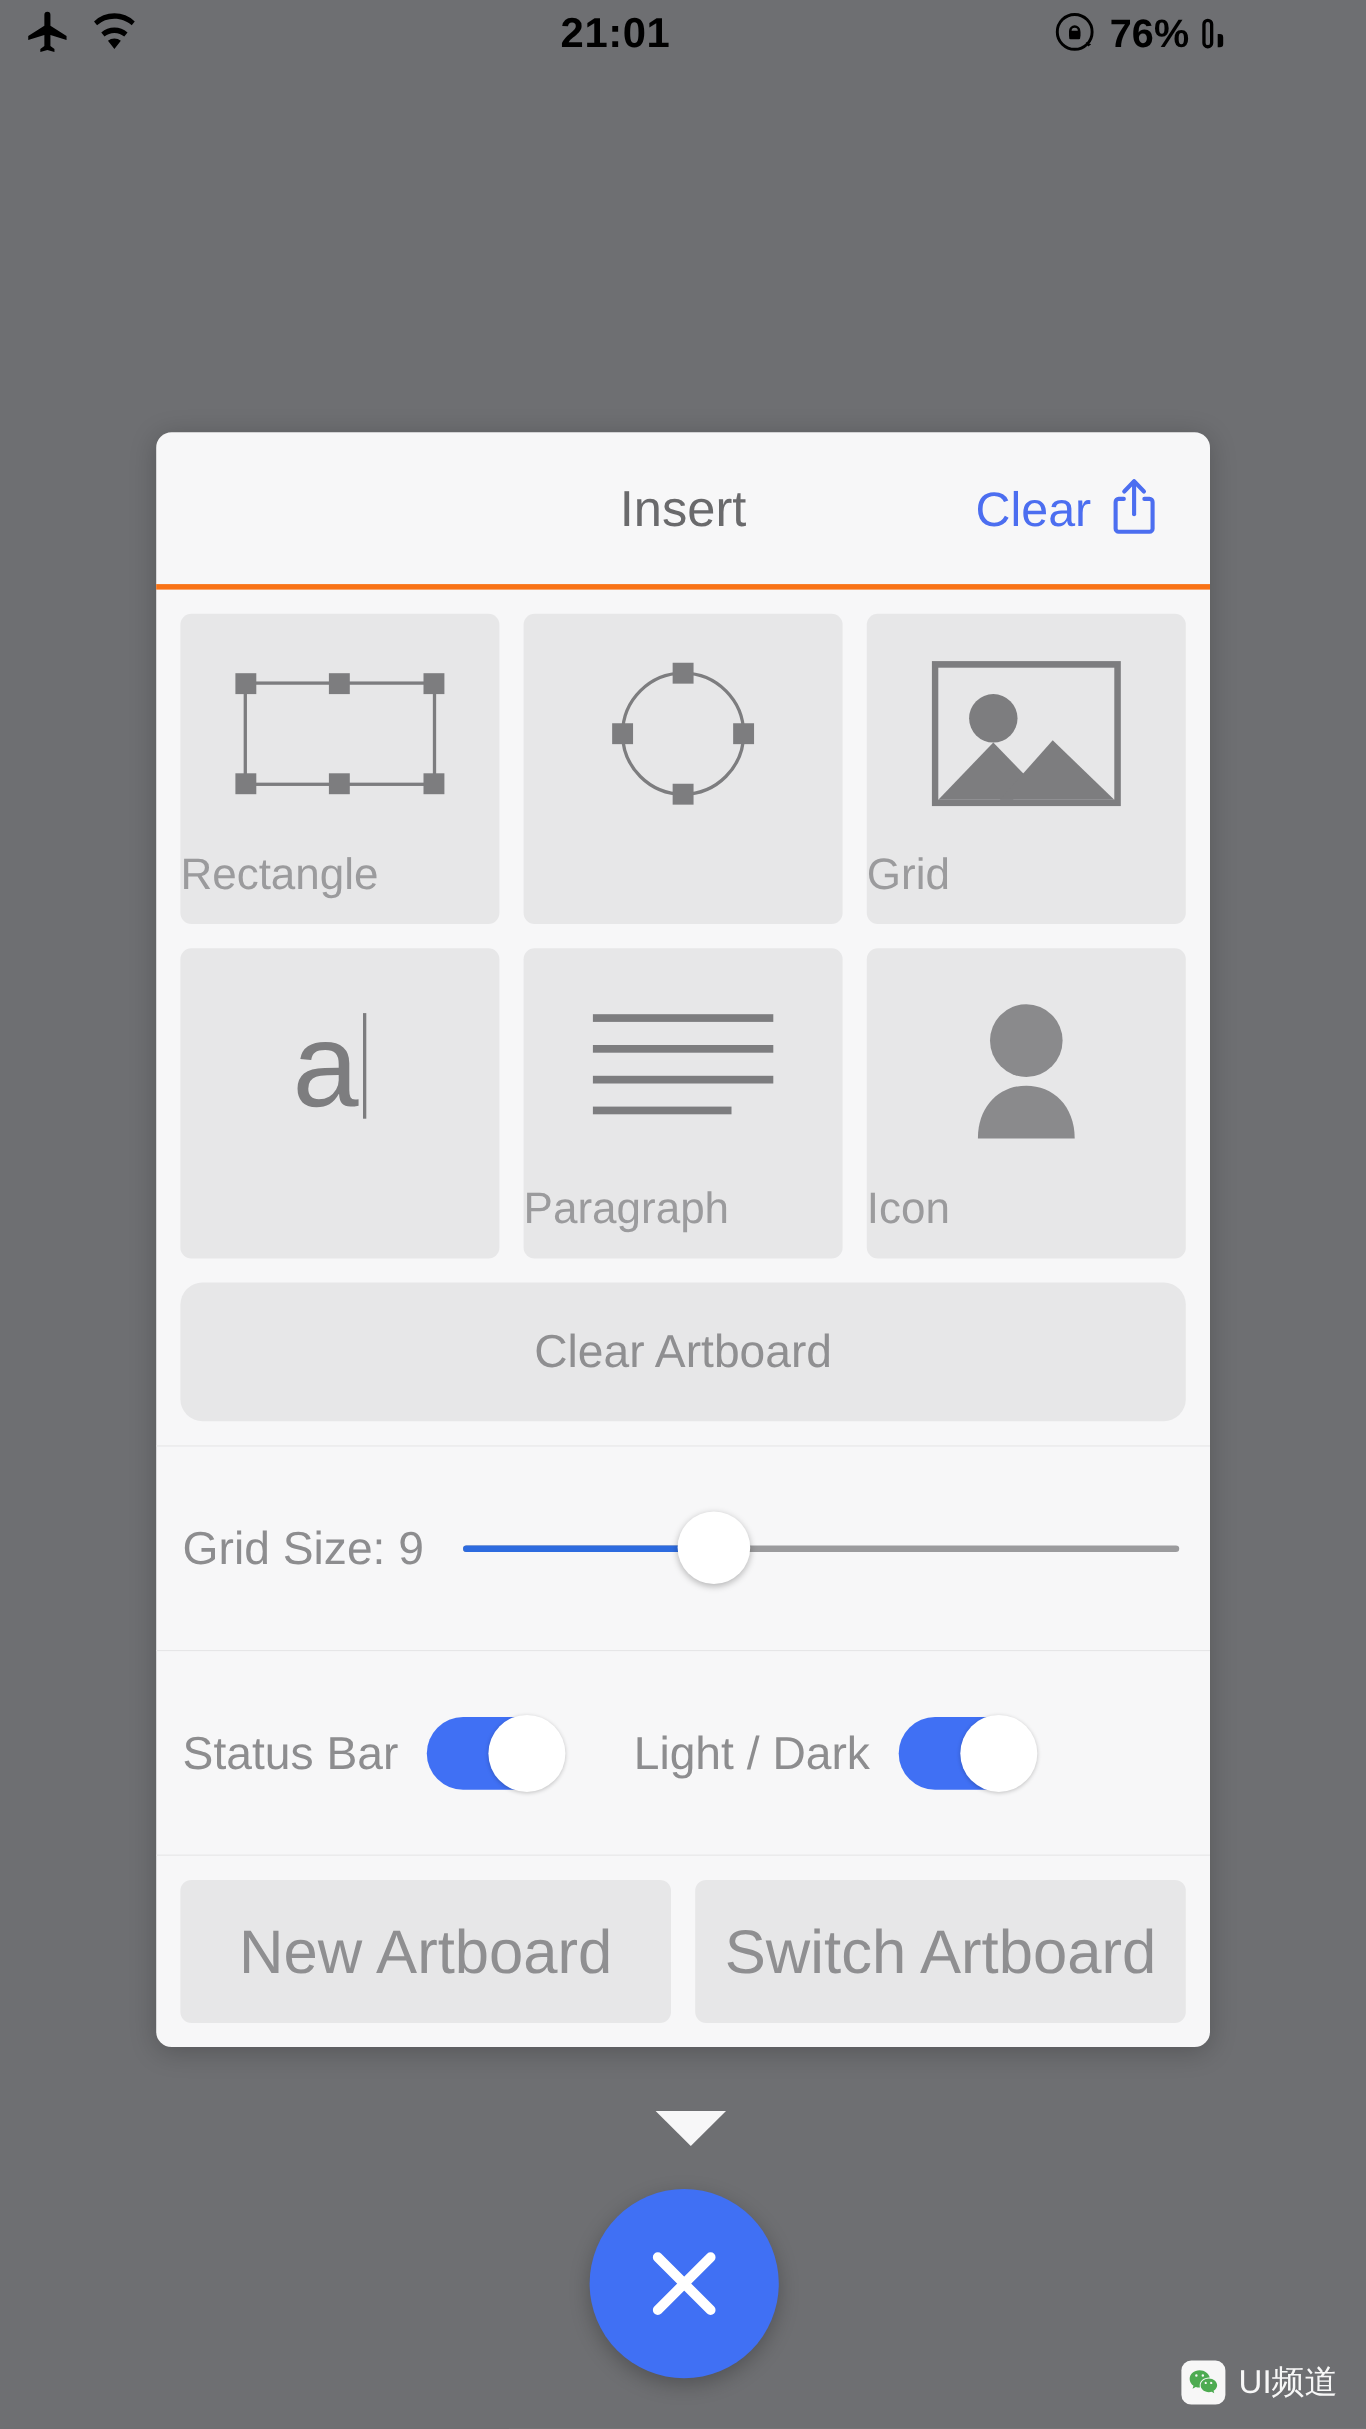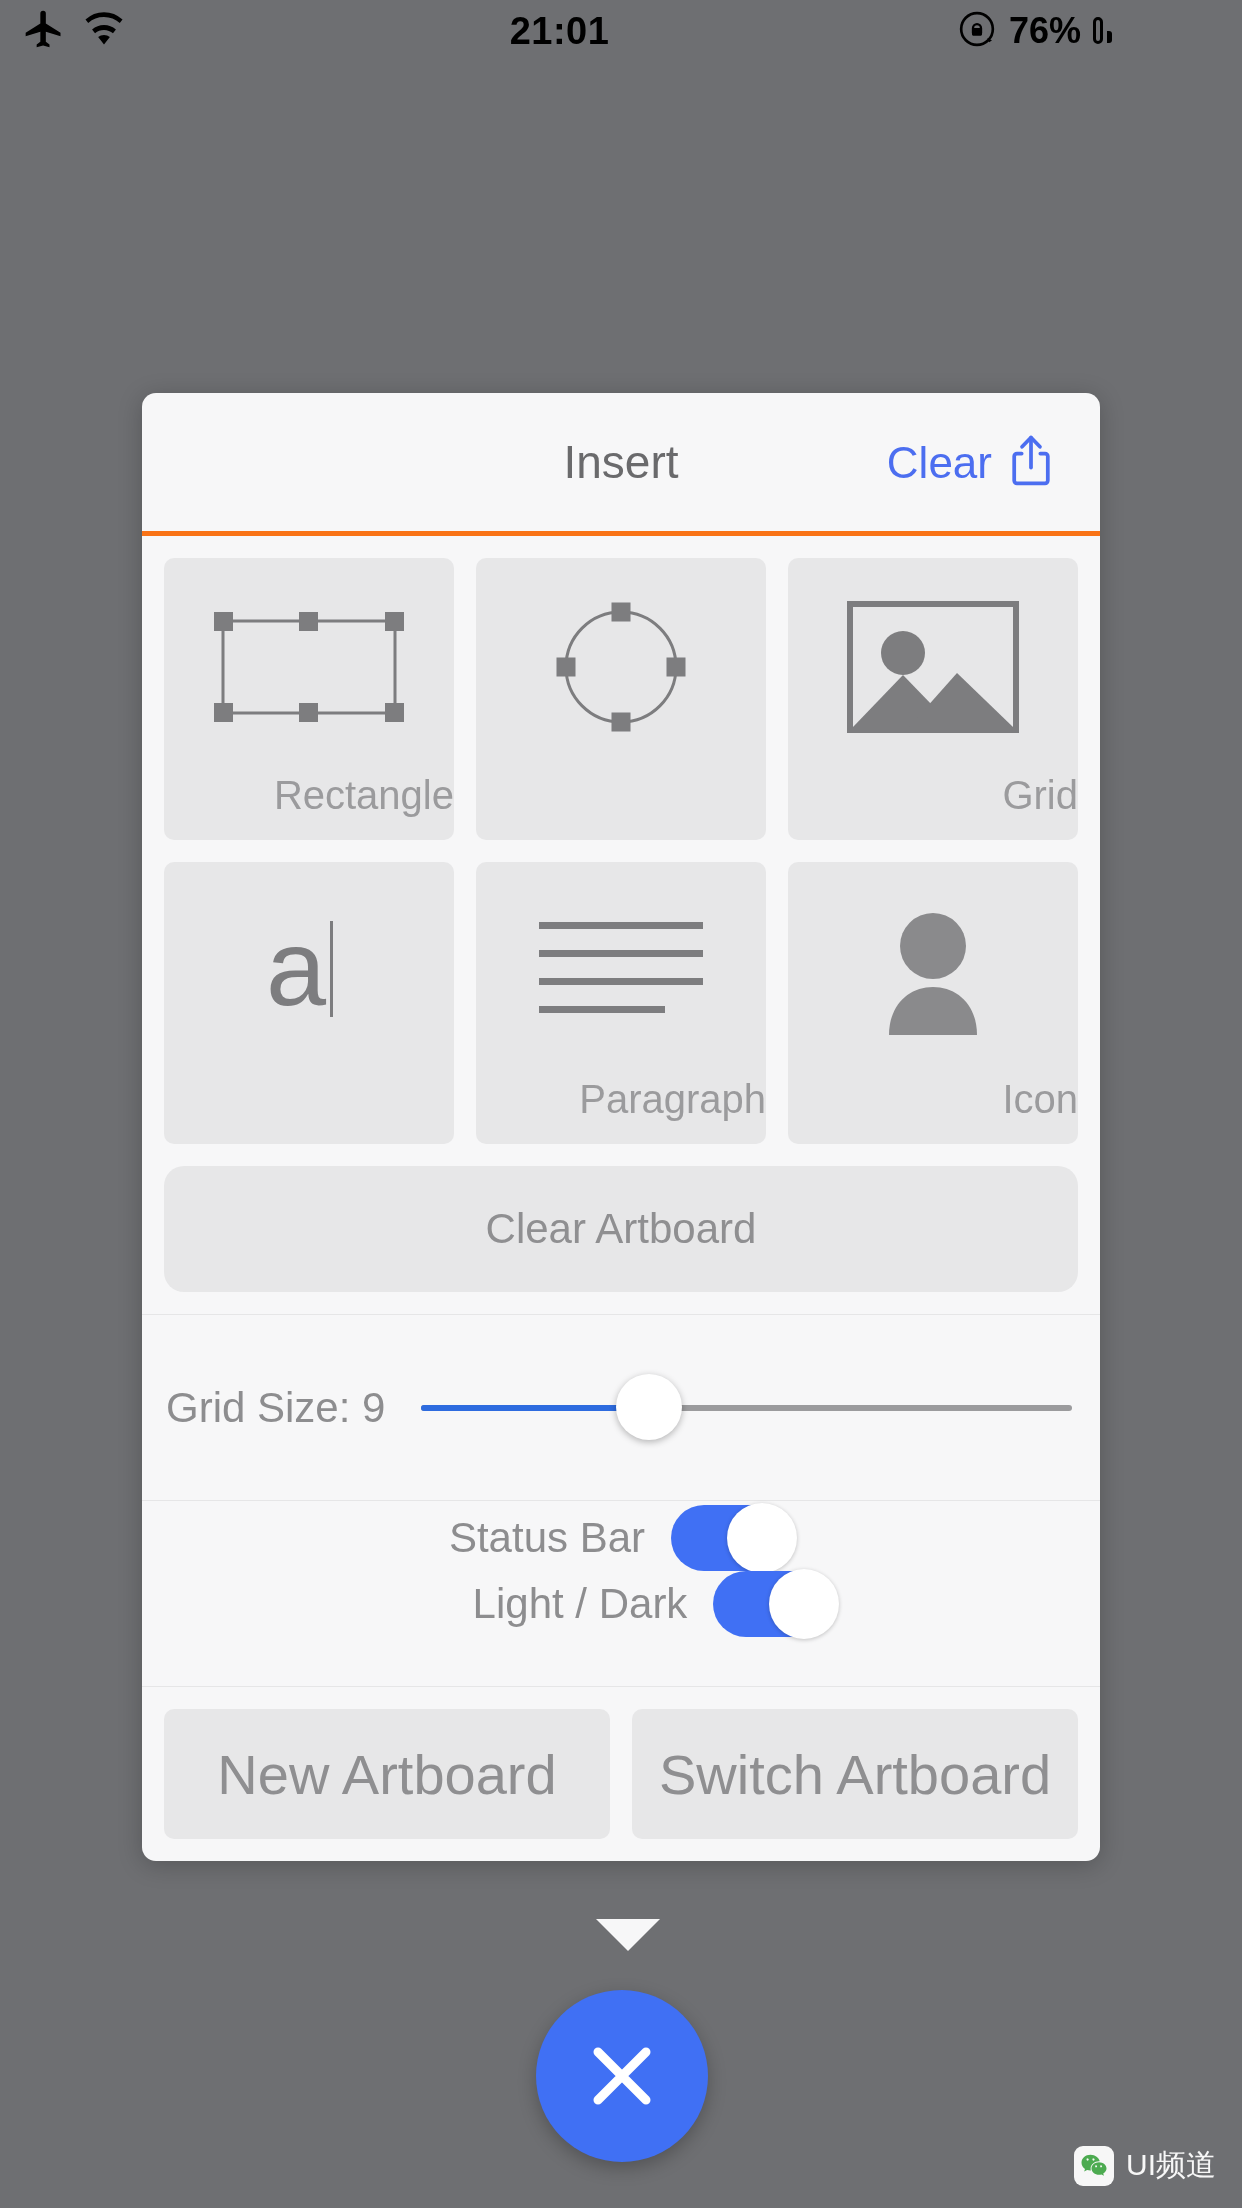--- a/index.html
+++ b/index.html
@@ -149,21 +149,21 @@
     top: 34px;
     height: 150px;
     display: flex;
     align-items: center;
     justify-content: center;
   }
   .tile-label {
     position: absolute;
     left: 0; right: 0;
     bottom: 22px;
-    text-align: right;
+    text-align: left;
     font-size: 40px;
     color: #9b9b9d;
     font-weight: 400;
   }
 
   
   #clear-artboard-row {
     padding: 22px;
   }
   #clear-artboard-button {
@@ -225,24 +225,22 @@
     background: #fff;
     border-radius: 50%;
     box-shadow: 0 2px 7px rgba(0,0,0,0.28);
   }
 
   
   #toggles-section {
     border-top: 1px solid #e6e6e7;
     height: 186px;
     display: flex;
-    align-items: center;
-    padding: 4px 24px;
+    padding: 14px 24px;
     box-sizing: border-box;
-    flex-direction: column;
   }
   .toggle-group {
     display: flex;
     align-items: center;
   }
   .toggle-group.first { margin-left: 0; }
   .toggle-group.second { margin-left: 66px; }
   .toggle-label {
     font-size: 42px;
     color: #8d8d8f;

